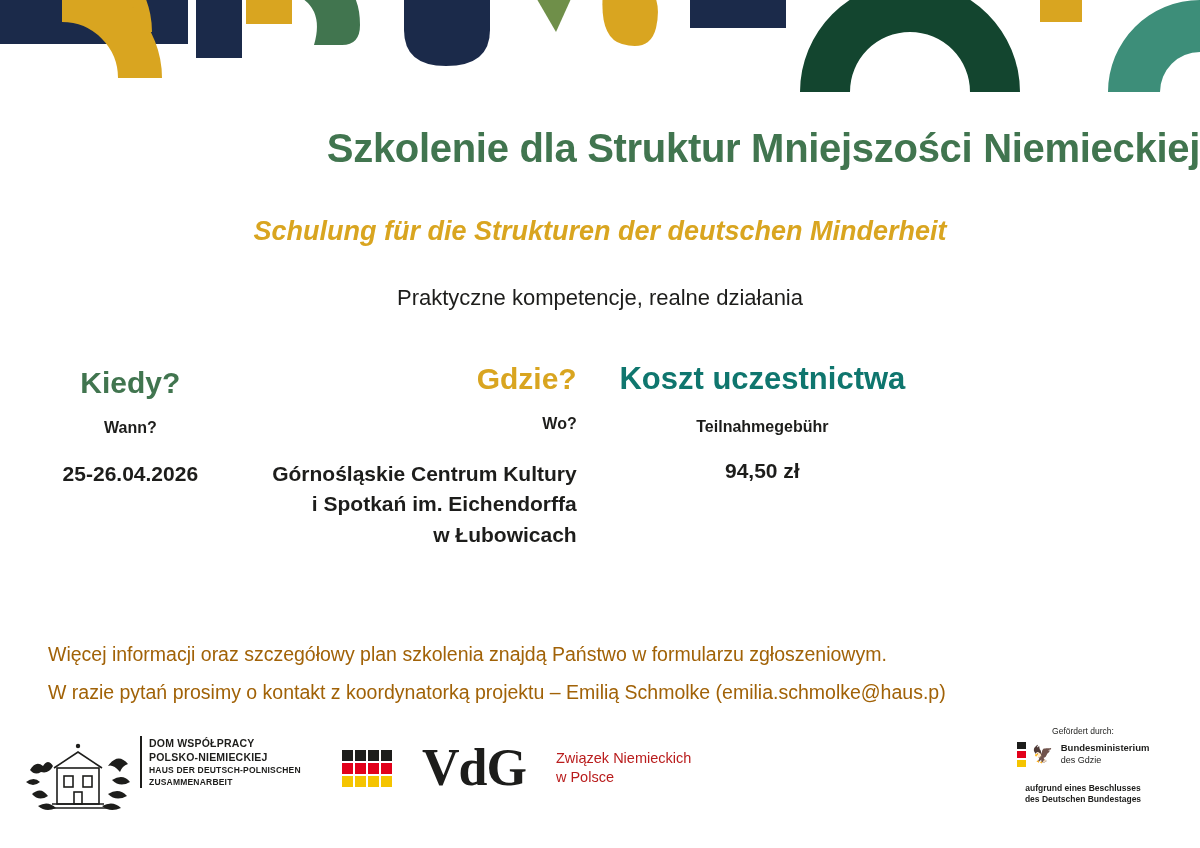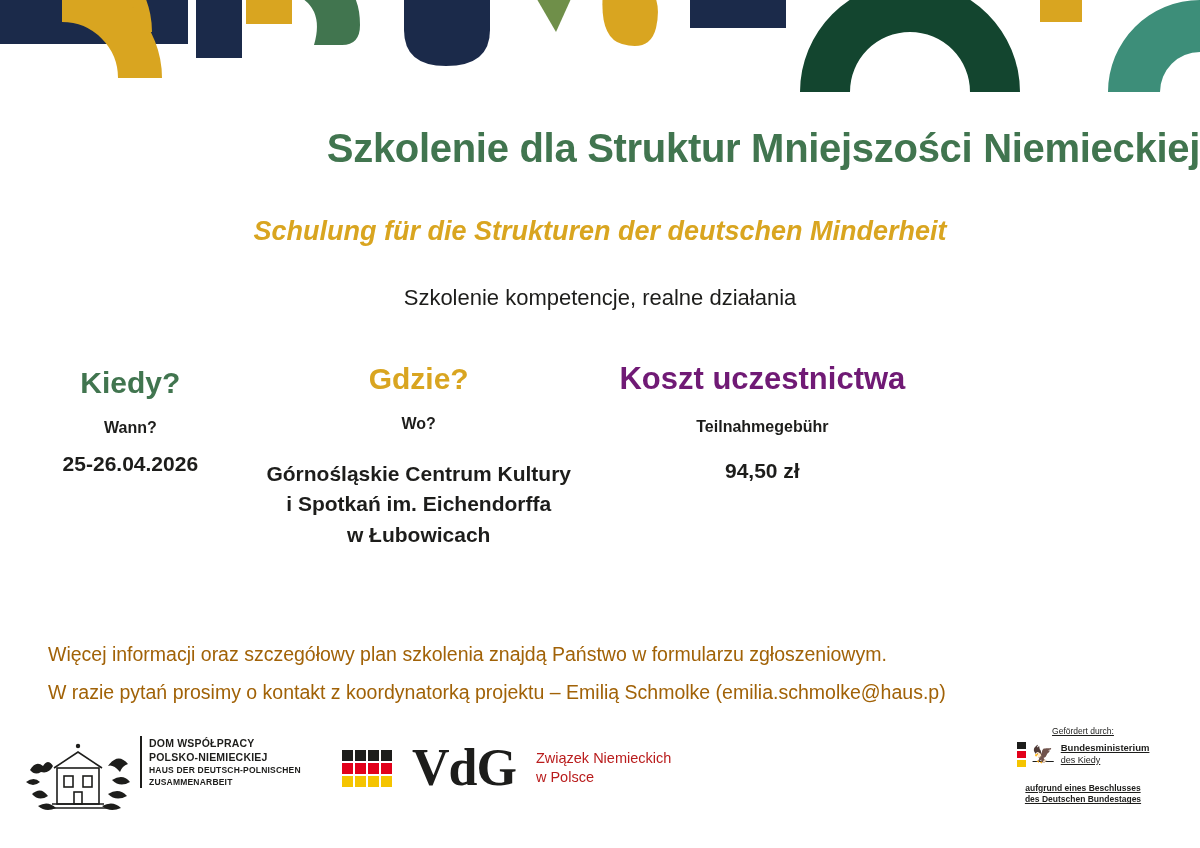--- a/index.html
+++ b/index.html
@@ -60,40 +60,40 @@
   .cols {
     position: absolute;
     top: 362px;
     left: 0;
     width: 948px;
     display: flex;
     align-items: flex-start;
   }
   .col { text-align: center; }
   .col-when  { width: 330px; padding-top: 4px; }
-  .col-where { width: 400px; }
+  .col-where { width: 400px; text-align: right; }
   .col-cost  { width: 470px; }
 
   .col-head {
     font-size: 30px;
     font-weight: bold;
     line-height: 1.1;
   }
   .col-when .col-head  { color: #41754f; }
   .col-where .col-head { color: #d9a520; }
-  .col-cost .col-head  { color: #701a75; }
+  .col-cost .col-head  { color: #0f766e; }
 
   .col-head-de {
     margin-top: 20px;
     font-size: 16px;
     font-weight: bold;
     color: #1d1d1b;
   }
   .col-body {
-    margin-top: 12px;
+    margin-top: 22px;
     font-size: 21px;
     font-weight: bold;
     color: #1d1d1b;
     line-height: 1.45;
   }
   .col-where .col-head   { font-size: 30px; }
   .col-cost .col-head    { font-size: 31px; }
   .col-cost .col-head-de { margin-top: 22px; }
   .col-cost .col-body    { margin-top: 20px; }
   .col-where .col-body   { margin-top: 26px; }
@@ -139,21 +139,21 @@
   .dwpn-text .l1 { font-size: 10.5px; }
   .dwpn-text .l3,
   .dwpn-text .l4 { font-size: 8.5px; }
 
   .logo-vdg {
     position: absolute;
     left: 342px;
     top: 16px;
     display: flex;
     align-items: center;
-    gap: 20px;
+    gap: 30px;
   }
   .vdg-flag {
     display: grid;
     grid-template-columns: repeat(4, 11px);
     grid-template-rows: repeat(3, 11px);
     gap: 2px;
   }
   .vdg-word {
     font-family: "Liberation Serif", serif;
     font-size: 52px;
@@ -168,21 +168,20 @@
     line-height: 1.32;
   }
 
   .logo-bmi {
     position: absolute;
     right: 22px;
     top: 0px;
     width: 190px;
     text-align: center;
     color: #1d1d1b;
-    text-decoration: underline;
   }
   .bmi-top { font-size: 8.5px; margin-bottom: 6px; }
   .bmi-mid {
     display: flex;
     align-items: center;
     justify-content: center;
     gap: 7px;
   }
   .bmi-flagwrap { display: flex; flex-direction: column; gap: 2px; }
   .bmi-eagle { font-size: 17px; line-height: 1; }
@@ -223,21 +222,21 @@
     <path d="M800,92 a110,110 0 0 1 220,0 h-50 a60,60 0 0 0 -120,0 z" fill="#13452f"></path>
 
     <path d="M1108,92 a92,92 0 0 1 92,-92 v52 a40,40 0 0 0 -40,40 z" fill="#3d8e79"></path>
 
     <rect x="1040" y="-30" width="42" height="52" fill="#d9a520"></rect>
   </svg>
 </div>
 
 <div class="title-main">Szkolenie dla Struktur Mniejszości Niemieckiej</div>
 <div class="title-sub">Schulung für die Strukturen der deutschen Minderheit</div>
-<div class="title-tag">Szkolenie kompetencje, realne działania</div>
+<div class="title-tag">Praktyczne kompetencje, realne działania</div>
 
 <div class="cols">
 
   <div class="col col-when">
     <div class="col-head">Kiedy?</div>
     <div class="col-head-de">Wann?</div>
     <div class="col-body">25-26.04.2026</div>
   </div>
 
   <div class="col col-where">
@@ -320,21 +319,21 @@
     <div class="bmi-top">Gefördert durch:</div>
     <div class="bmi-mid">
       <div class="bmi-flagwrap">
         <div style="width:9px;height:7px;background:#1d1d1b"></div>
         <div style="width:9px;height:7px;background:#e2001a"></div>
         <div style="width:9px;height:7px;background:#f5c400"></div>
       </div>
       <div class="bmi-eagle">🦅</div>
       <div class="bmi-name">
         <div>Bundesministerium</div>
-        <div class="sub">des Kiedy</div>
+        <div class="sub">des Gdzie</div>
       </div>
     </div>
     <div class="bmi-bottom">
       <div>aufgrund eines Beschlusses</div>
       <div>des Deutschen Bundestages</div>
     </div>
   </div>
 
 </div>
 

